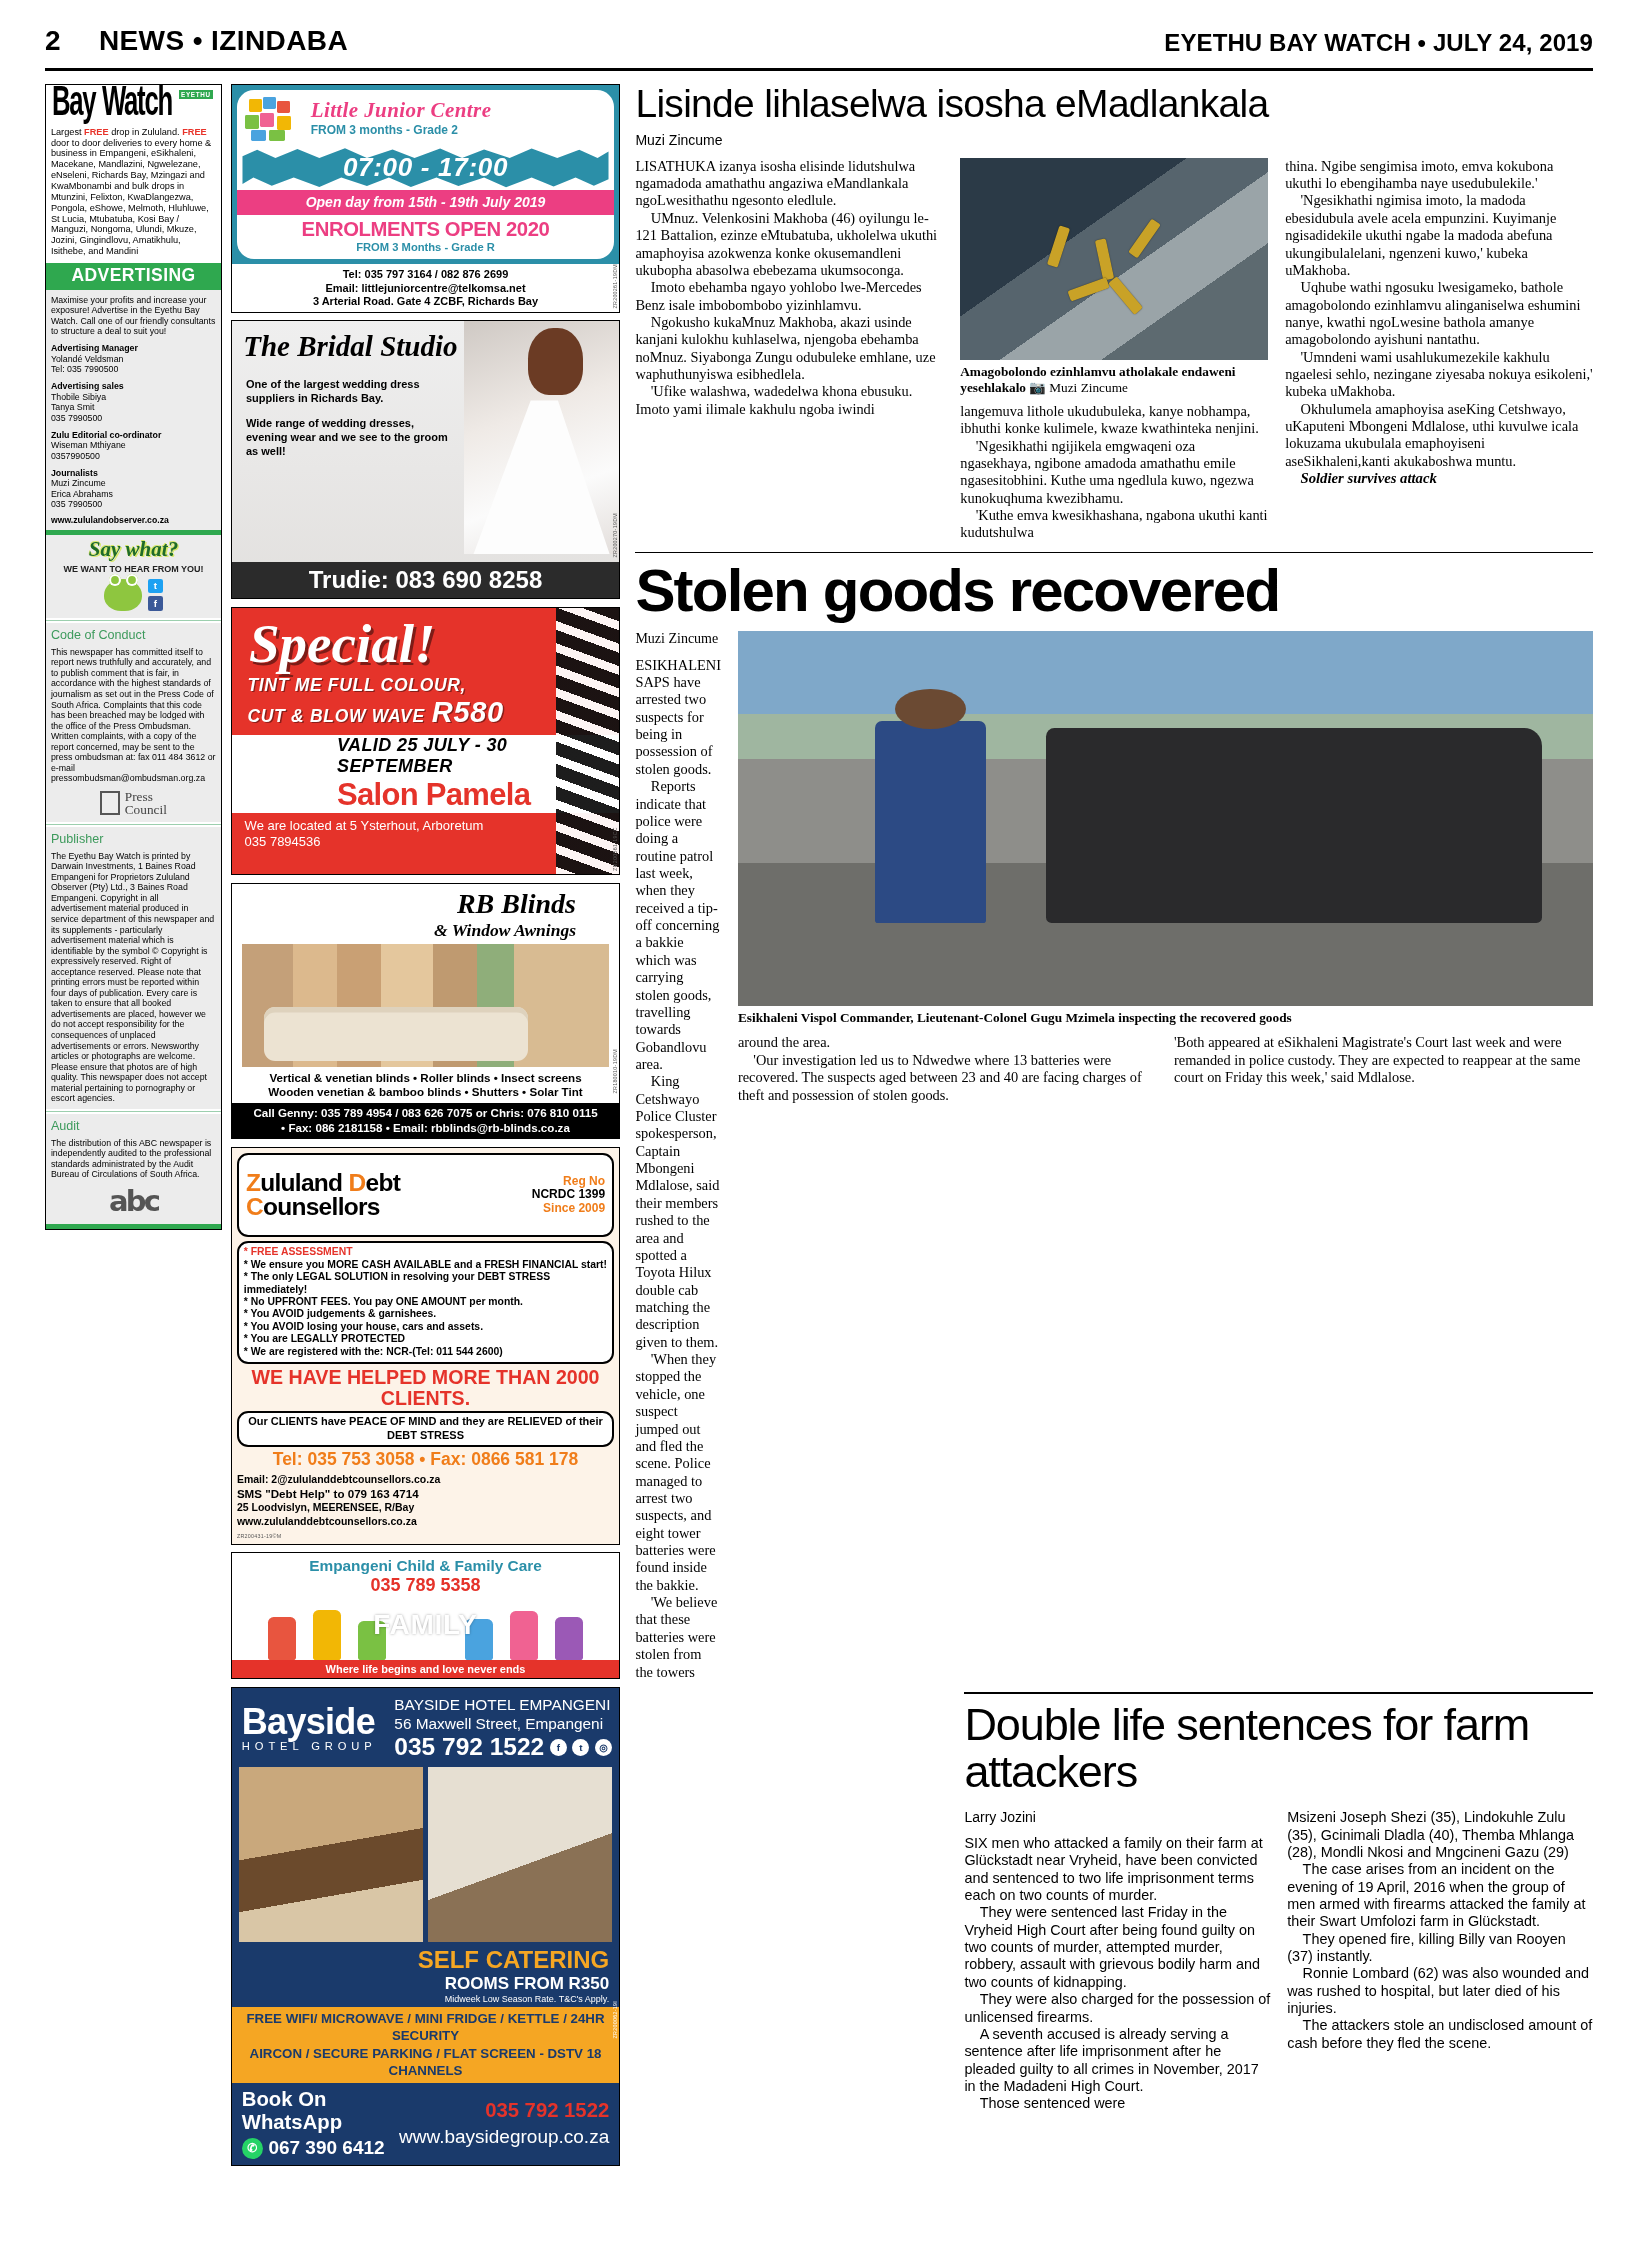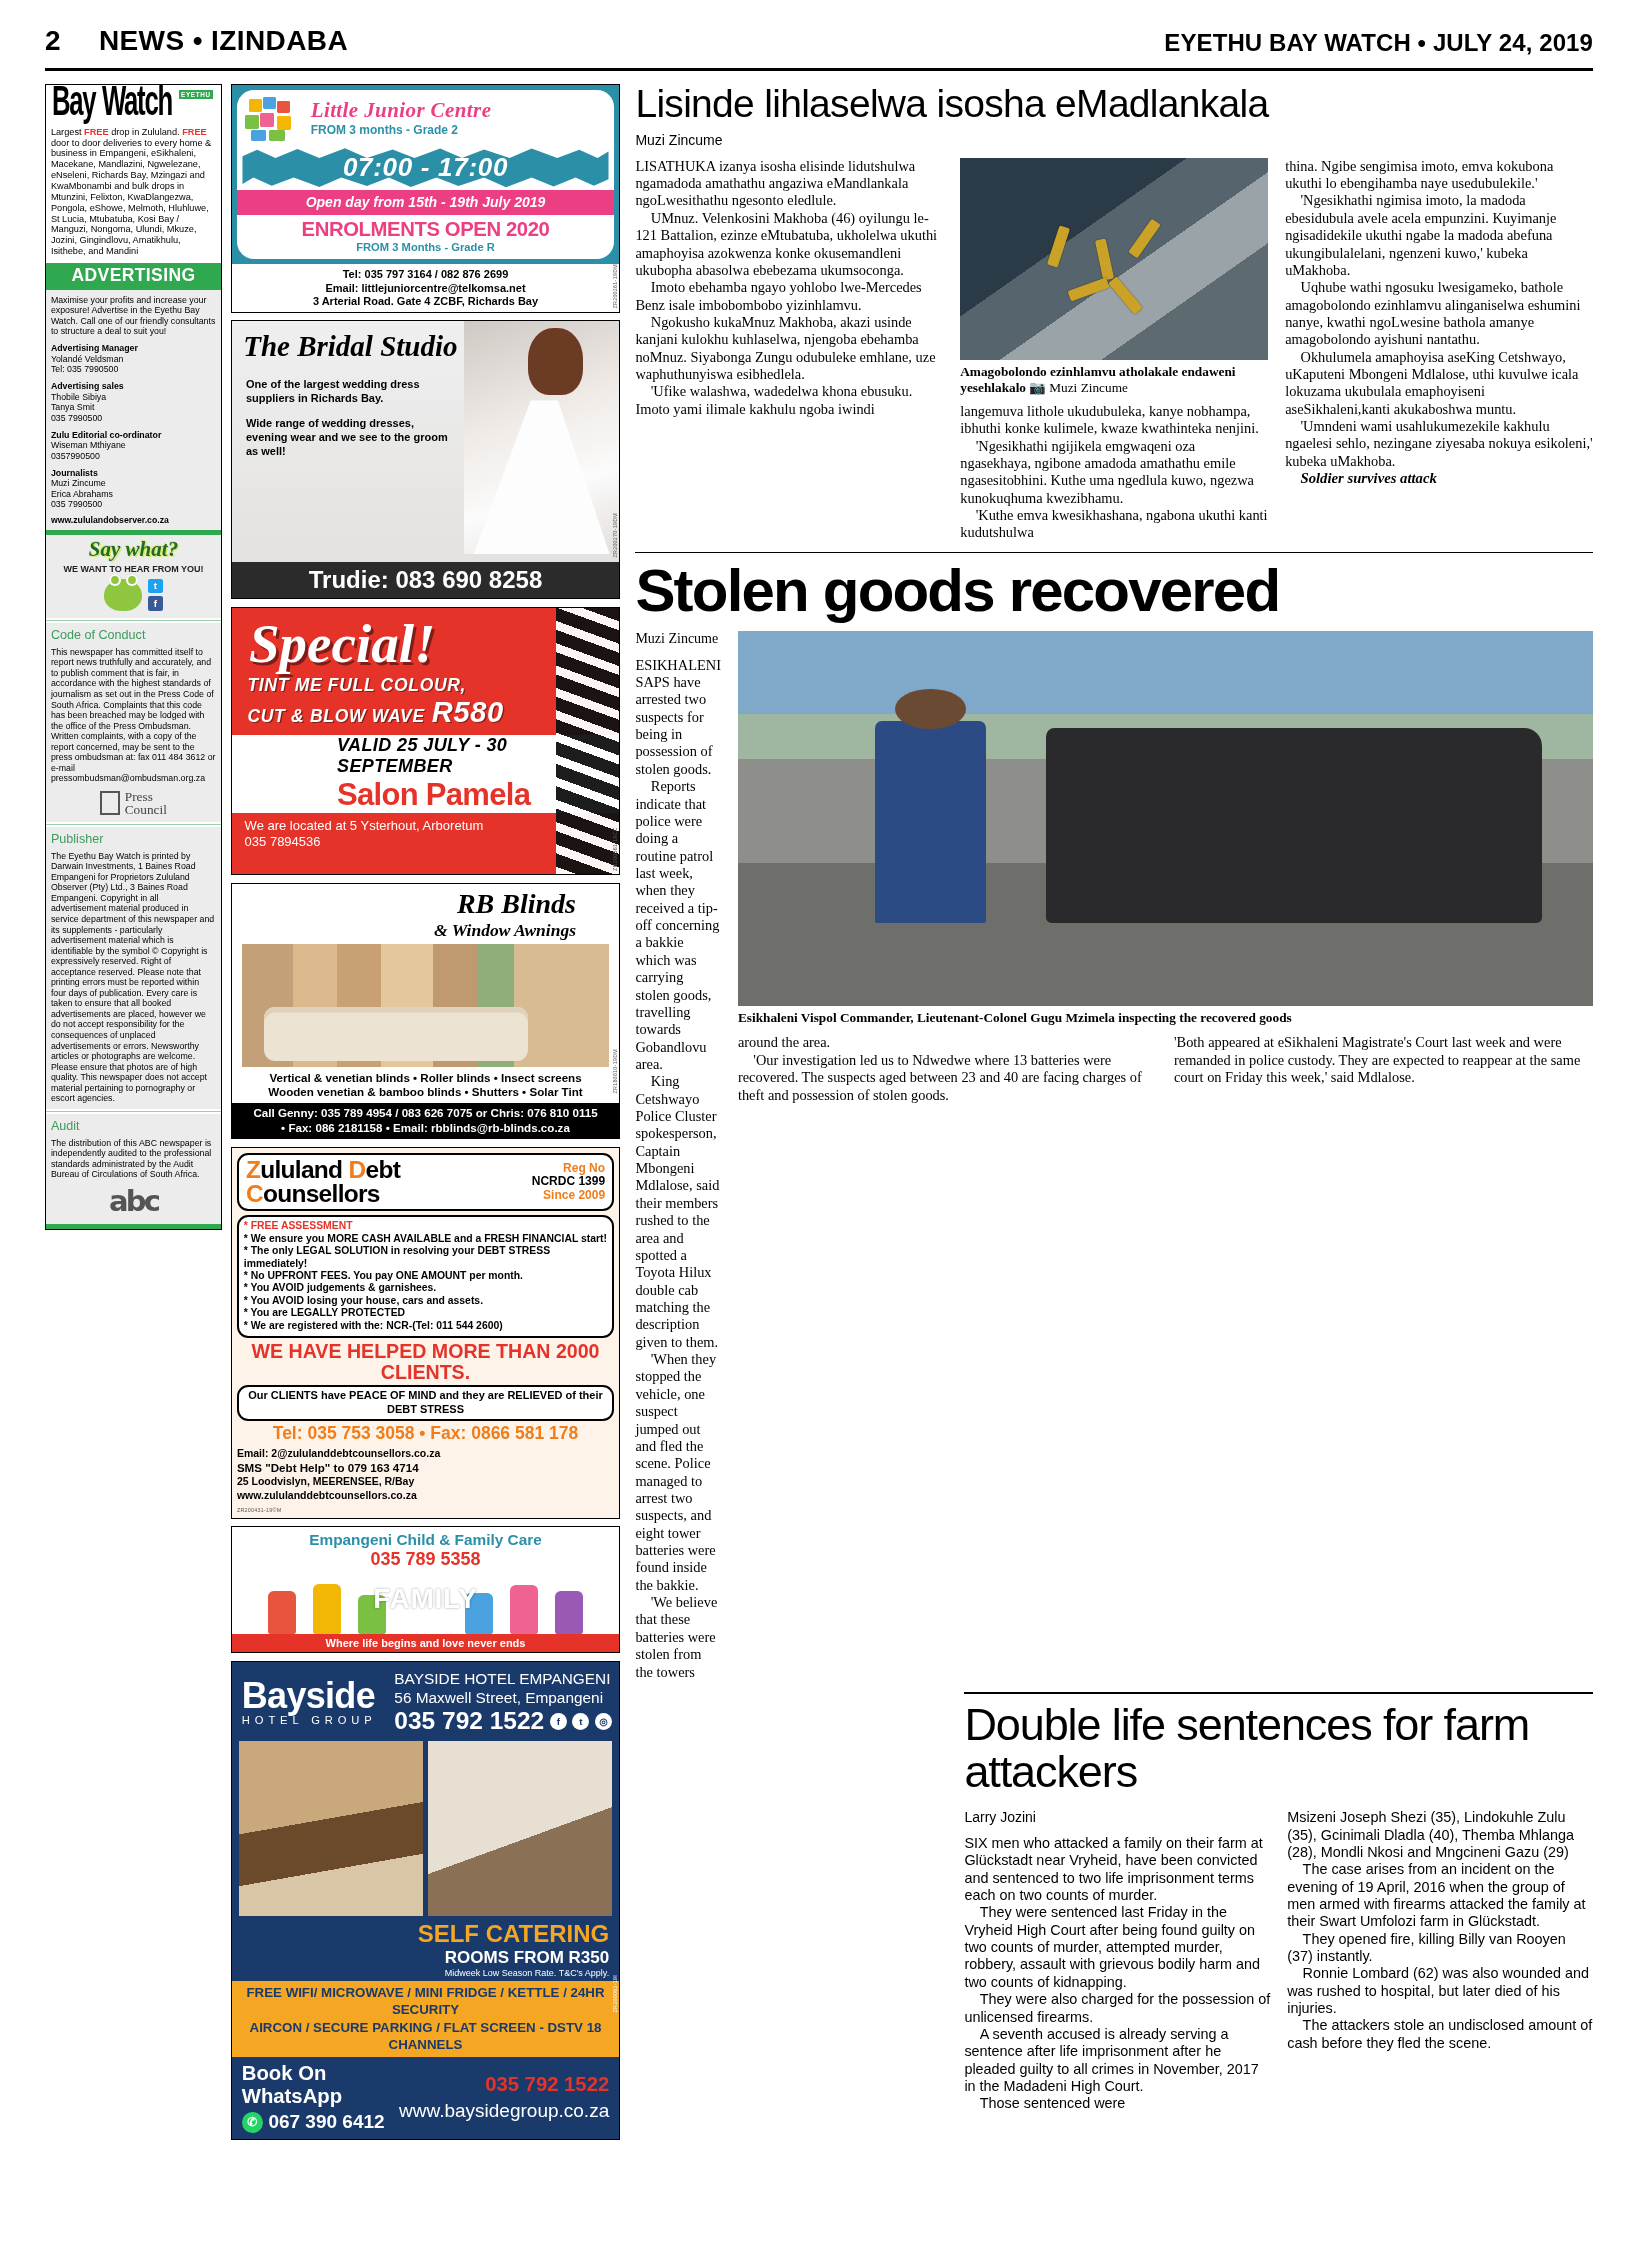--- a/index.html
+++ b/index.html
@@ -153,21 +153,21 @@
       background:linear-gradient(90deg,#c4a079 0 14%,#dcb98d 14% 26%,#c9a074 26% 38%,#e4c79d 38% 52%,#bf9a70 52% 64%,#8fae7a 64% 74%,#d8bb92 74% 100%); position:relative; }
   .rb-photo .sofa { position:absolute; left:6%; bottom:5.6px; width:72%; height:44%;
       background:#ece3d2; border-radius:11.2px; box-shadow:inset 0 5.6px 0 #ded2bd; }
   .rb-list { font-weight:bold; font-size:11.6px; text-align:center; line-height:1.22; padding:4.2px 2.8px 3.5px 2.8px; }
   .rb-bar { background:#000; color:#fff; font-weight:bold; font-size:11.6px;
             text-align:center; line-height:1.25; padding:3.5px 2.8px; }
 
   
   .zdc { background:#fdf3e8; padding:4.9px; }
   .zdc-head { border:2.1px solid #000; border-radius:11.2px; display:flex; align-items:center;
-              justify-content:space-between; padding:3px 7px; background:#fff; }
+              justify-content:space-between; padding:16px 7px; background:#fff; }
   .zdc-title { font-weight:bold; font-size:24.5px; line-height:0.98; letter-spacing:-0.7px; }
   .zdc-title .o { color:#f07d1a; }
   .zdc-reg { text-align:right; font-weight:bold; font-size:12px; line-height:1.1; }
   .zdc-reg .reg { color:#f07d1a; }
   .zdc-reg .since { color:#f07d1a; }
   .zdc-body { border:2.1px solid #000; border-radius:11.2px; margin-top:3.5px; padding:3.5px 4.9px; background:#fff;
               font-weight:bold; font-size:10.4px; line-height:1.2; }
   .o { color:#f07d1a; } .r { color:#e5332a; }
   .zdc-helped { color:#e5332a; font-weight:bold; font-size:19.6px; text-align:center; line-height:1.05; margin:3.5px 0 2.1px; }
   .zdc-peace { border:2.1px solid #000; border-radius:11.2px; padding:2.8px 5.6px; background:#fff;
@@ -571,22 +571,22 @@
             <div class="txt" style="margin-top:7px">
               <p class="first">langemuva lithole ukudubuleka, kanye nobhampa, ibhuthi konke kulimele, kwaze kwathinteka nenjini.</p>
               <p>'Ngesikhathi ngijikela emgwaqeni oza ngasekhaya, ngibone amadoda amathathu emile ngasesitobhini. Kuthe uma ngedlula kuwo, ngezwa kunokuqhuma kwezibhamu.</p>
               <p>'Kuthe emva kwesikhashana, ngabona ukuthi kanti kudutshulwa</p>
             </div>
           </div>
           <div class="txt">
             <p class="first">thina. Ngibe sengimisa imoto, emva kokubona ukuthi lo ebengihamba naye usedubulekile.'</p>
             <p>'Ngesikhathi ngimisa imoto, la madoda ebesidubula avele acela empunzini. Kuyimanje ngisadidekile ukuthi ngabe la madoda abefuna ukungibulalelani, ngenzeni kuwo,' kubeka uMakhoba.</p>
             <p>Uqhube wathi ngosuku lwesigameko, bathole amagobolondo ezinhlamvu alinganiselwa eshumini nanye, kwathi ngoLwesine bathola amanye amagobolondo ayishuni nantathu.</p>
+            <p>'Umndeni wami usahlukumezekile kakhulu ngaelesi sehlo, nezingane ziyesaba nokuya esikoleni,' kubeka uMakhoba.</p>
             <p>Okhulumela amaphoyisa aseKing Cetshwayo, uKaputeni Mbongeni Mdlalose, uthi kuvulwe icala lokuzama ukubulala emaphoyiseni aseSikhaleni,kanti akukaboshwa muntu.</p>
-            <p>'Umndeni wami usahlukumezekile kakhulu ngaelesi sehlo, nezingane ziyesaba nokuya esikoleni,' kubeka uMakhoba.</p>
             <p class="bold-tag">Soldier survives attack</p>
           </div>
         </div>
       </div>
 
       <div class="hr-thin"></div>
 
       <div>
         <h1 class="headline-huge">Stolen goods recovered</h1>
 

